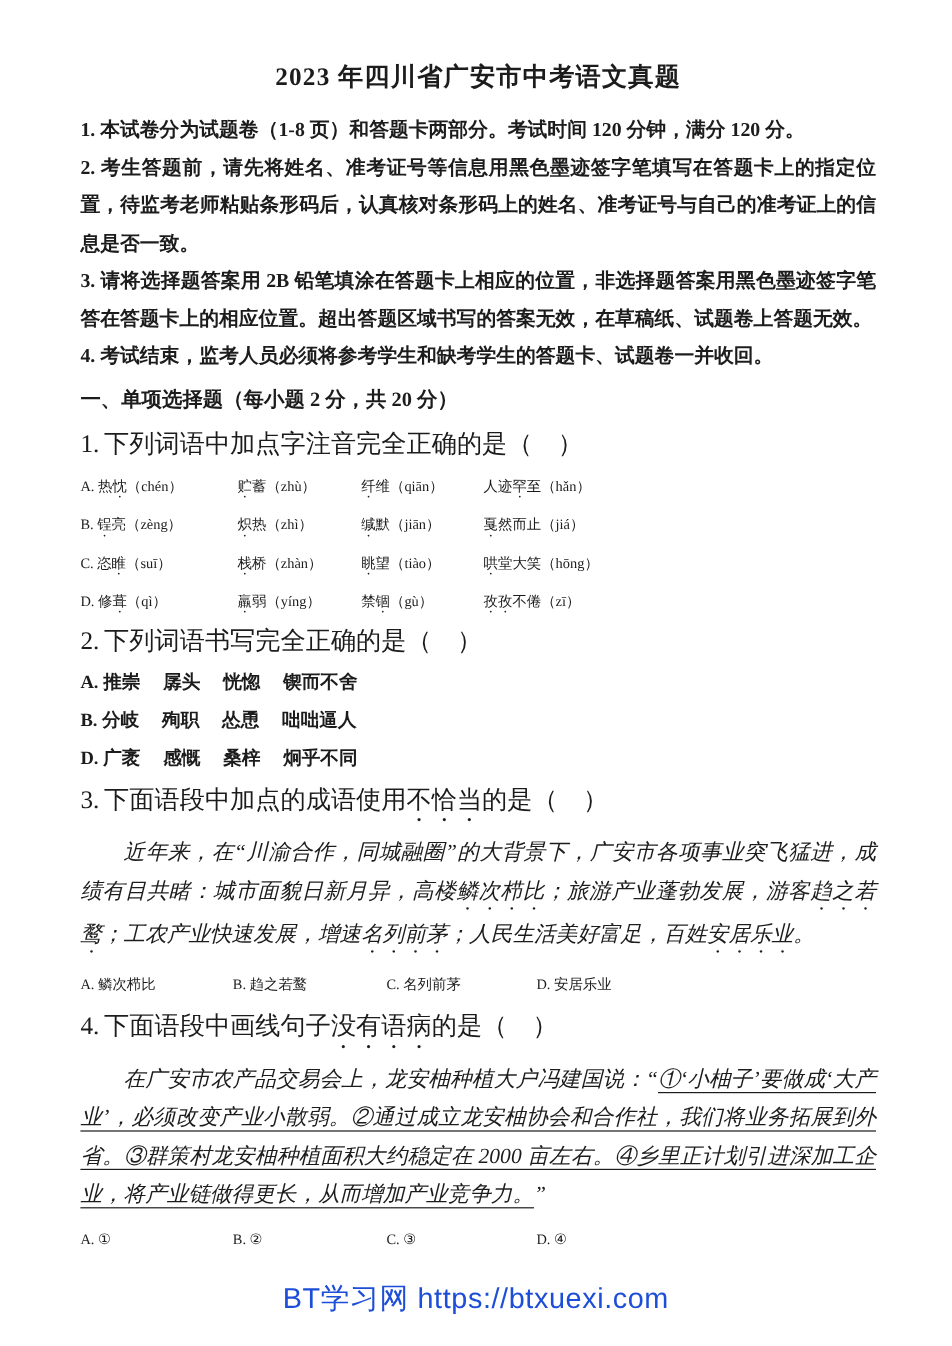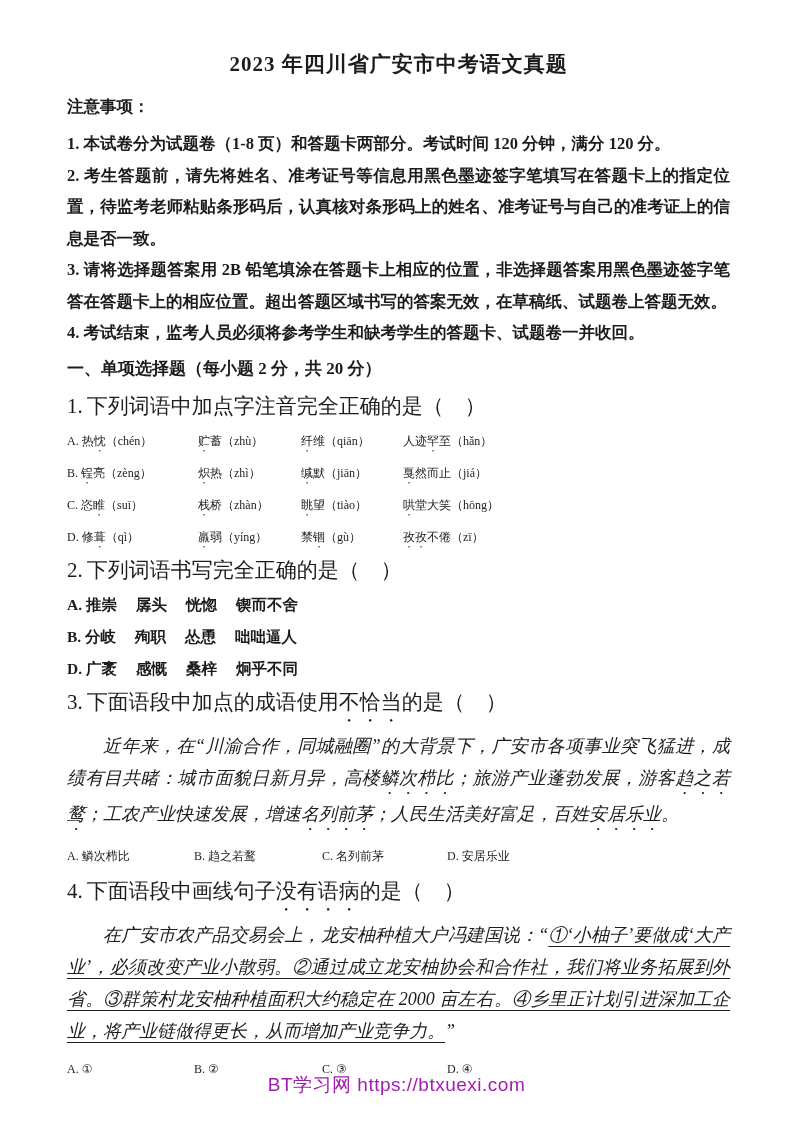--- a/index.html
+++ b/index.html
@@ -81,35 +81,34 @@
     text-decoration: underline;
     text-underline-offset: 5px;
     text-decoration-thickness: 1px;
   }
   .footer {
     position: absolute;
     left: 0; bottom: 24px;
     width: 100%;
     text-align: center;
     font-family: "Liberation Sans", sans-serif;
-    font-size: 19px;
-    color: #a21caf;
+    font-size: 24px;
+    color: #1d4ed8;
     letter-spacing: 0.5px;
   }
   .qnum { margin-right: 4px; }
 </style>
 </head>
 <body>
 
 <div class="page">
 
   <h1 class="title">2023 年四川省广安市中考语文真题</h1>
 
   <div>
-    <p class="notice-heading">注意事项：</p>
     <p class="notice-item">1. 本试卷分为试题卷（1-8 页）和答题卡两部分。考试时间 120 分钟，满分 120 分。</p>
     <p class="notice-item">2. 考生答题前，请先将姓名、准考证号等信息用黑色墨迹签字笔填写在答题卡上的指定位置，待监考老师粘贴条形码后，认真核对条形码上的姓名、准考证号与自己的准考证上的信息是否一致。</p>
     <p class="notice-item">3. 请将选择题答案用 2B 铅笔填涂在答题卡上相应的位置，非选择题答案用黑色墨迹签字笔答在答题卡上的相应位置。超出答题区域书写的答案无效，在草稿纸、试题卷上答题无效。</p>
     <p class="notice-item">4. 考试结束，监考人员必须将参考学生和缺考学生的答题卡、试题卷一并收回。</p>
   </div>
 
   <h2 class="section-heading">一、单项选择题（每小题 2 分，共 20 分）</h2>
 
   <div>
     <p class="stem"><span class="qnum">1.</span><span><span>下列词语中加点字注音完全正确的是（　）</span></span></p>

